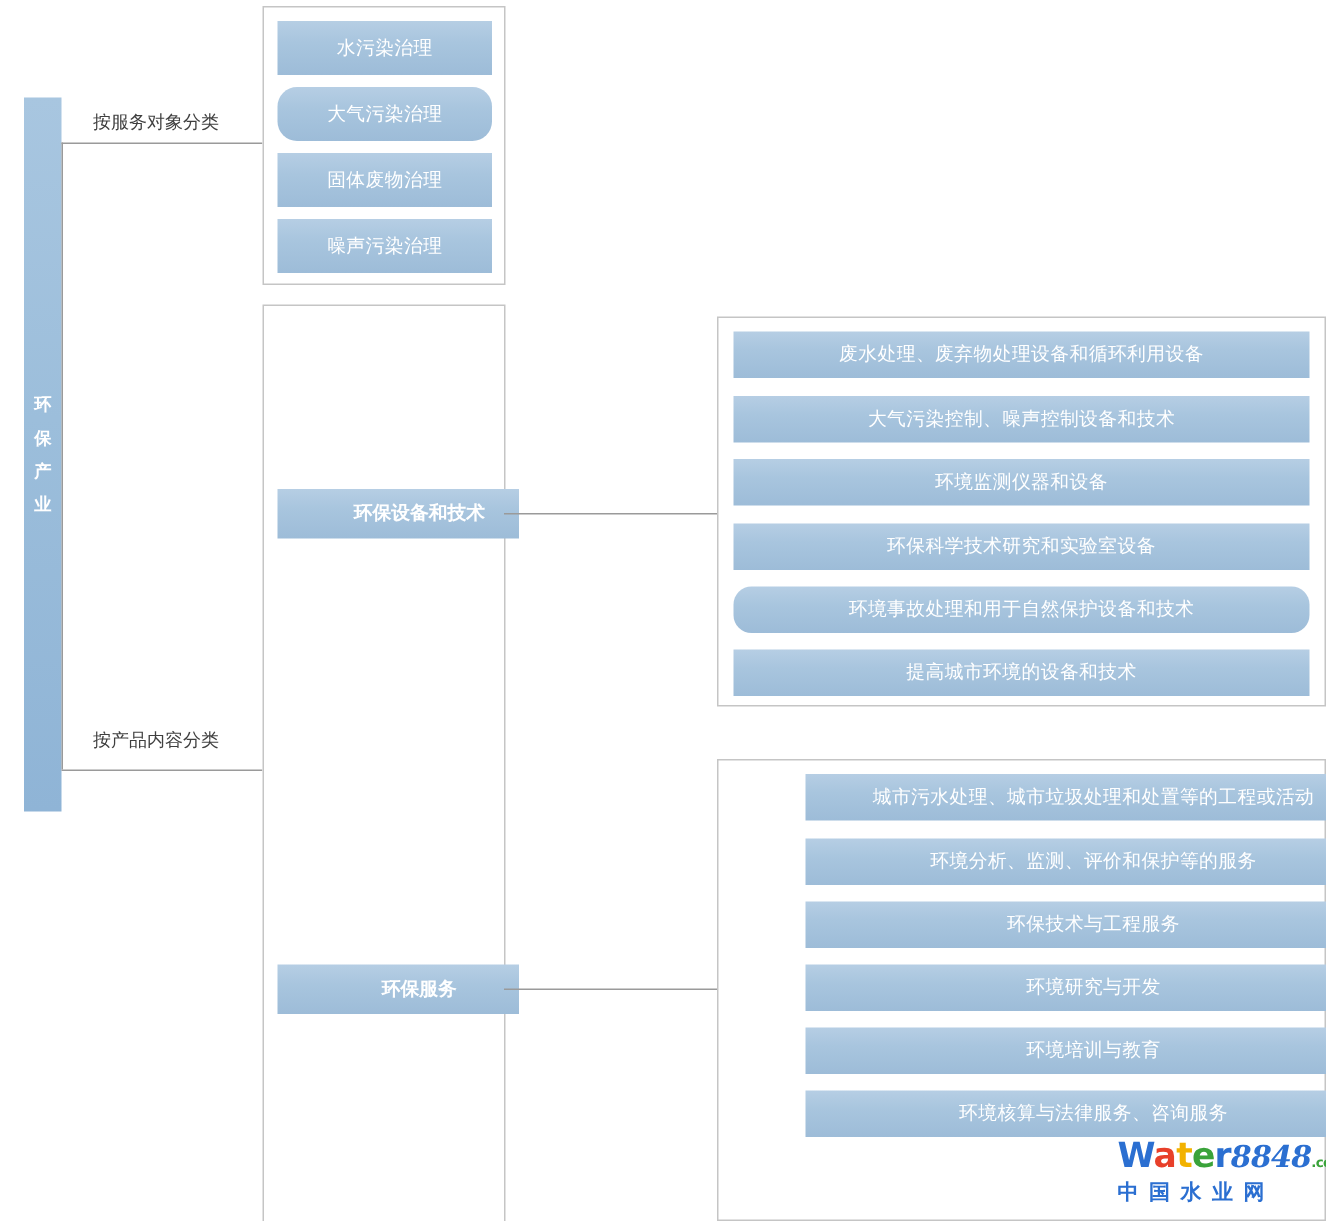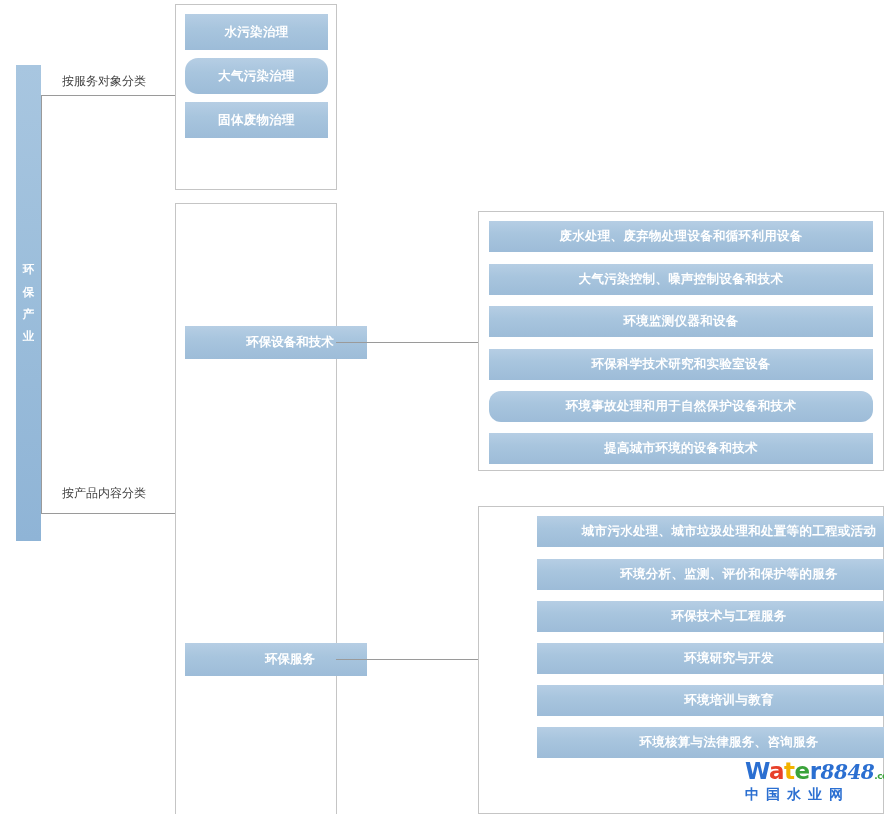--- a/index.html
+++ b/index.html
@@ -77,41 +77,41 @@
   .group-box.g3 { left: 478px; top: 211px; width: 406px; height: 260px; }
   .group-box.g4 { left: 478px; top: 506px; width: 406px; height: 308px; }
 
   
   .item {
     position: absolute;
     box-sizing: border-box;
     background: linear-gradient(to bottom, #b6cee4 0%, #a8c5de 40%, #9dbcd8 100%);
     color: #ffffff;
     font-size: 12.5px;
-    font-weight: bold;
+    font-weight: normal;
     display: flex;
     align-items: center;
     justify-content: center;
     text-align: center;
     white-space: nowrap;
     letter-spacing: 0.3px;
   }
 
   
   .g1item { left: 185px; width: 143px; height: 36px; }
   .g1i0 { top: 14px; }
   .g1i1 { top: 58px; border-radius: 13px; }
   .g1i2 { top: 102px; }
   .g1i3 { top: 146px; }
 
   
   .cat-box {
     position: absolute;
     left: 185px;
-    width: 182px;
+    width: 161px;
     height: 33px;
     box-sizing: border-box;
     background: linear-gradient(to bottom, #b6cee4 0%, #a8c5de 40%, #9dbcd8 100%);
     color: #ffffff;
     font-size: 12.5px;
     font-weight: bold;
     display: flex;
     align-items: center;
     justify-content: center;
     text-align: center;
@@ -200,20 +200,21 @@
   <div class="hline" style="left:41px; top:95px; width:134px;"></div>
   <div class="hline" style="left:41px; top:513px; width:134px;"></div>
 
   <div class="branch-label branch-label-1">按服务对象分类</div>
   <div class="branch-label branch-label-2">按产品内容分类</div>
 
   <div class="group-box g1"></div>
   <div class="item g1item g1i0">水污染治理</div>
   <div class="item g1item g1i1">大气污染治理</div>
   <div class="item g1item g1i2">固体废物治理</div>
+  <div class="item g1item g1i3">噪声污染治理</div>
 
   <div class="group-box g2"></div>
 
   <div class="cat-box cat-equip">环保设备和技术</div>
   <div class="cat-box cat-serv">环保服务</div>
 
   <div class="hline" style="left:336px; top:342px; width:142px;"></div>
   <div class="hline" style="left:336px; top:659px; width:142px;"></div>
 
   <div class="group-box g3"></div>

